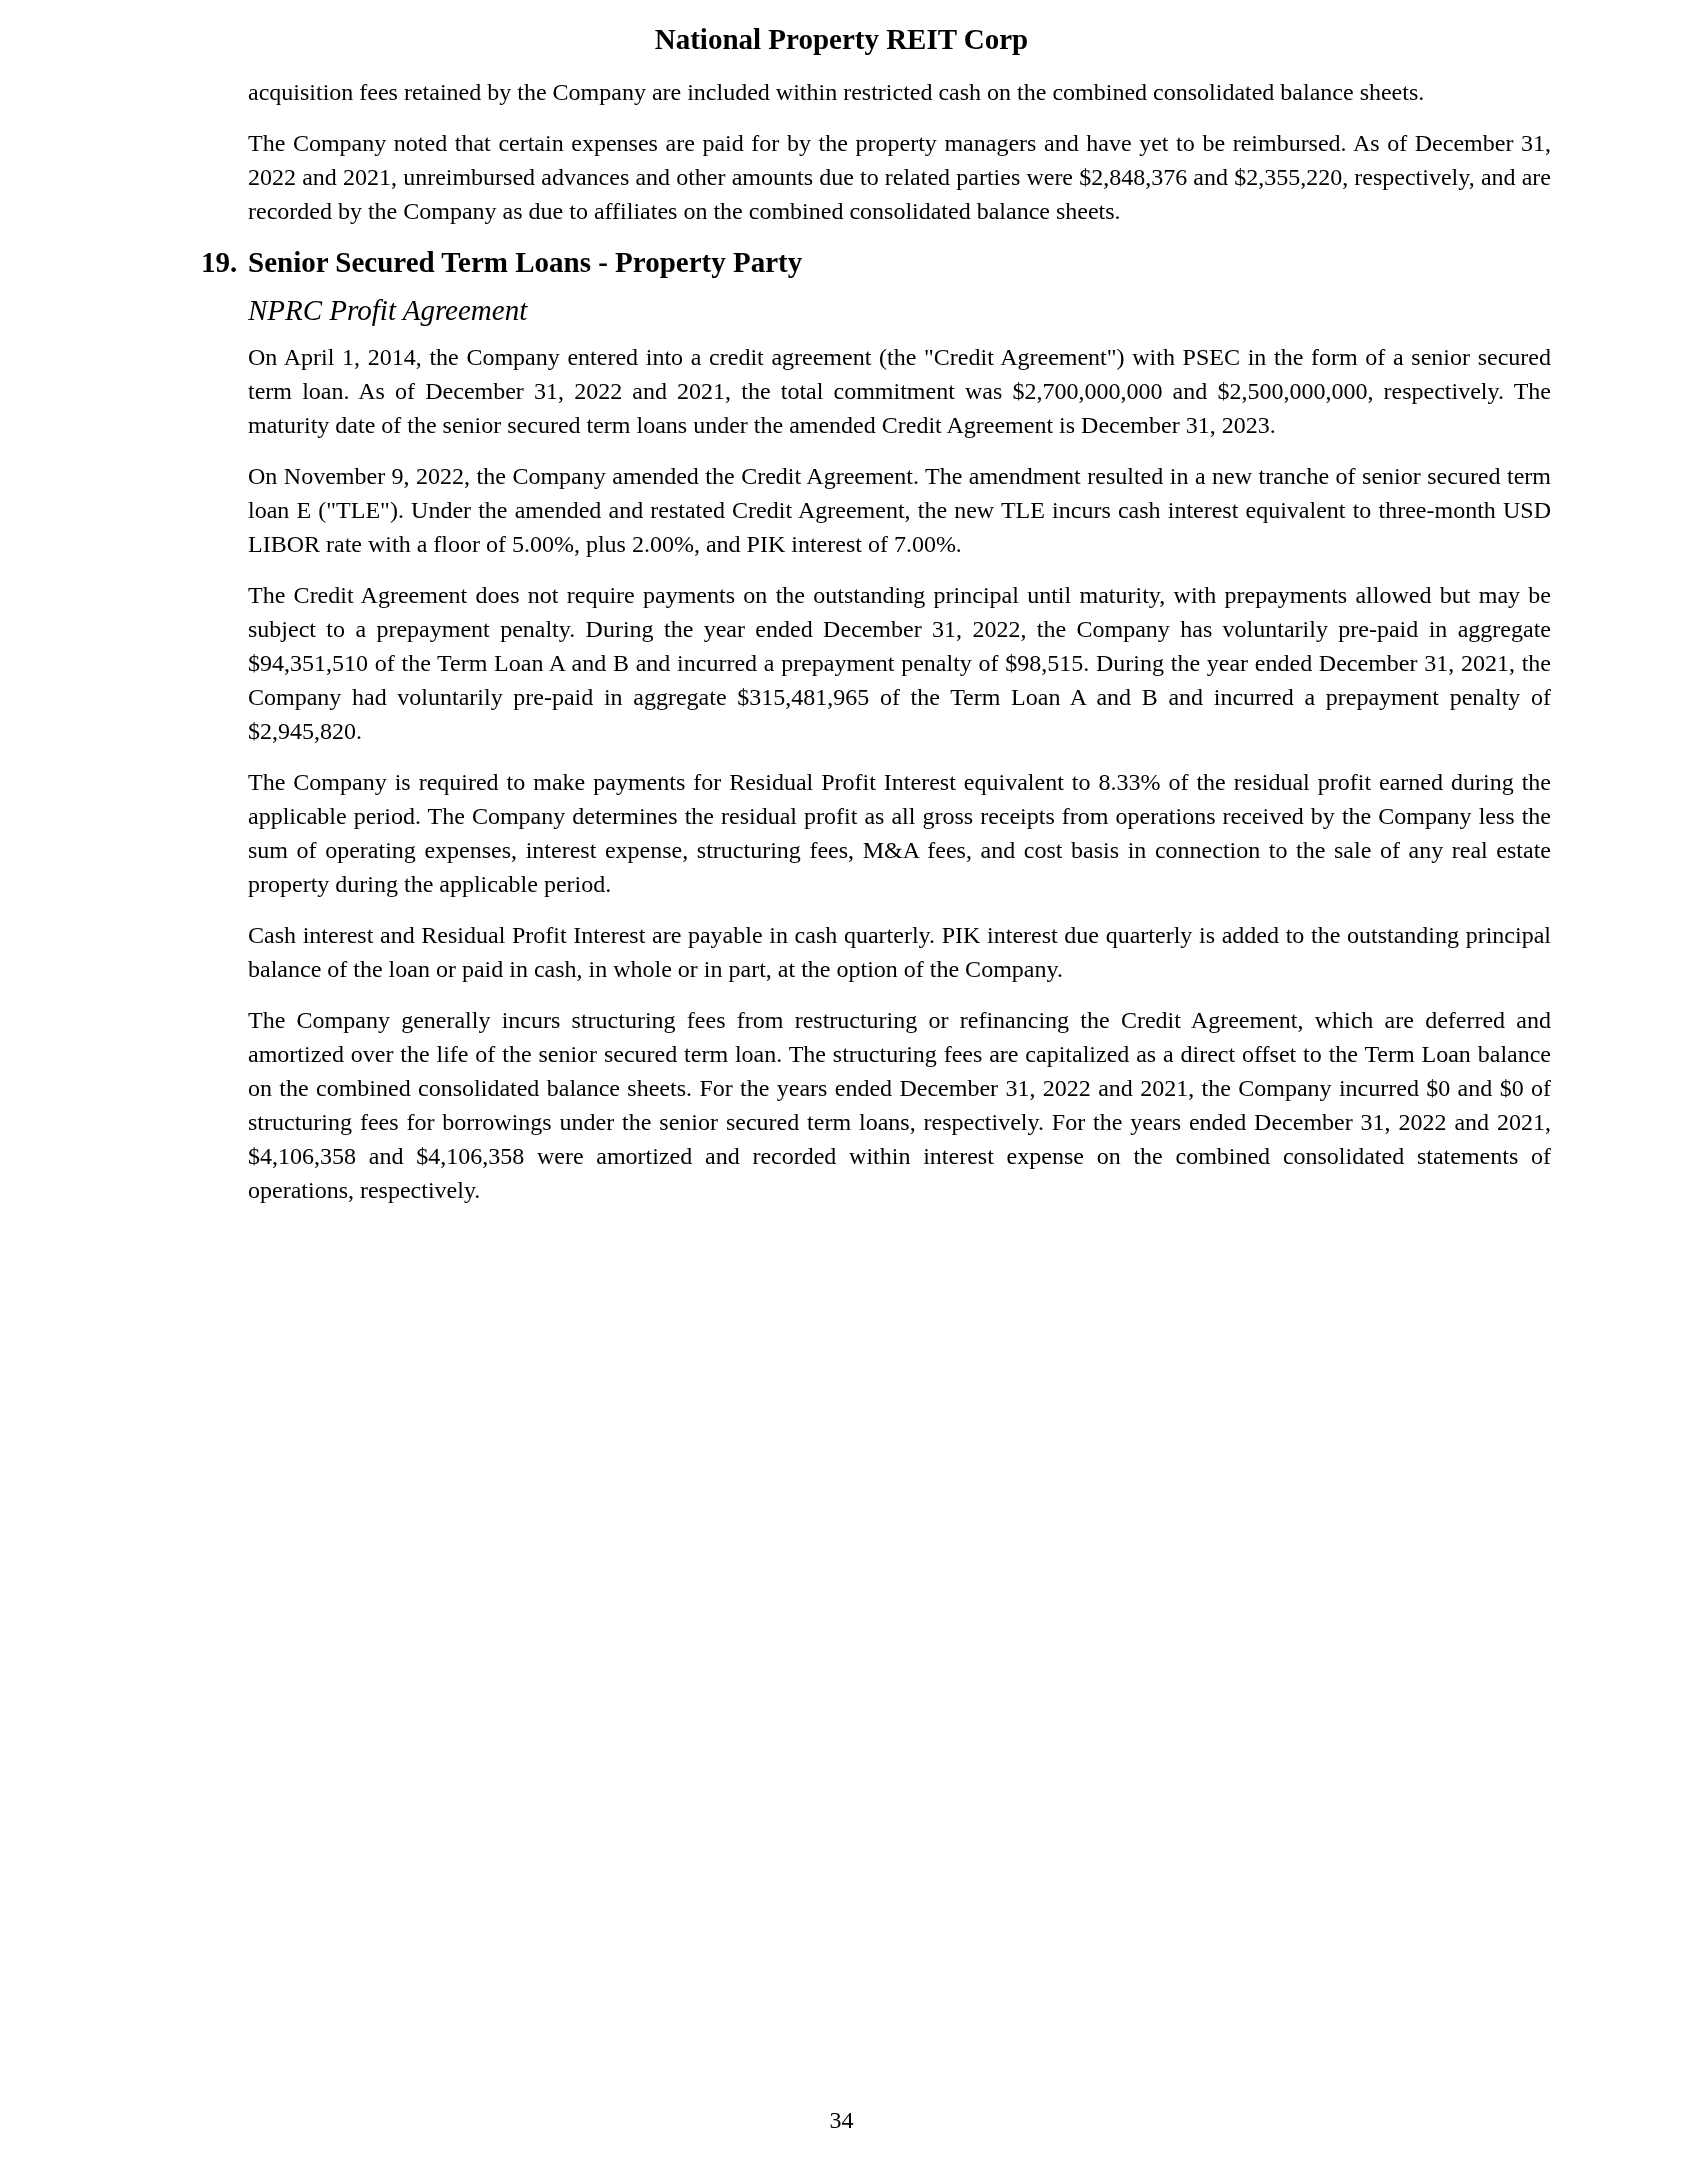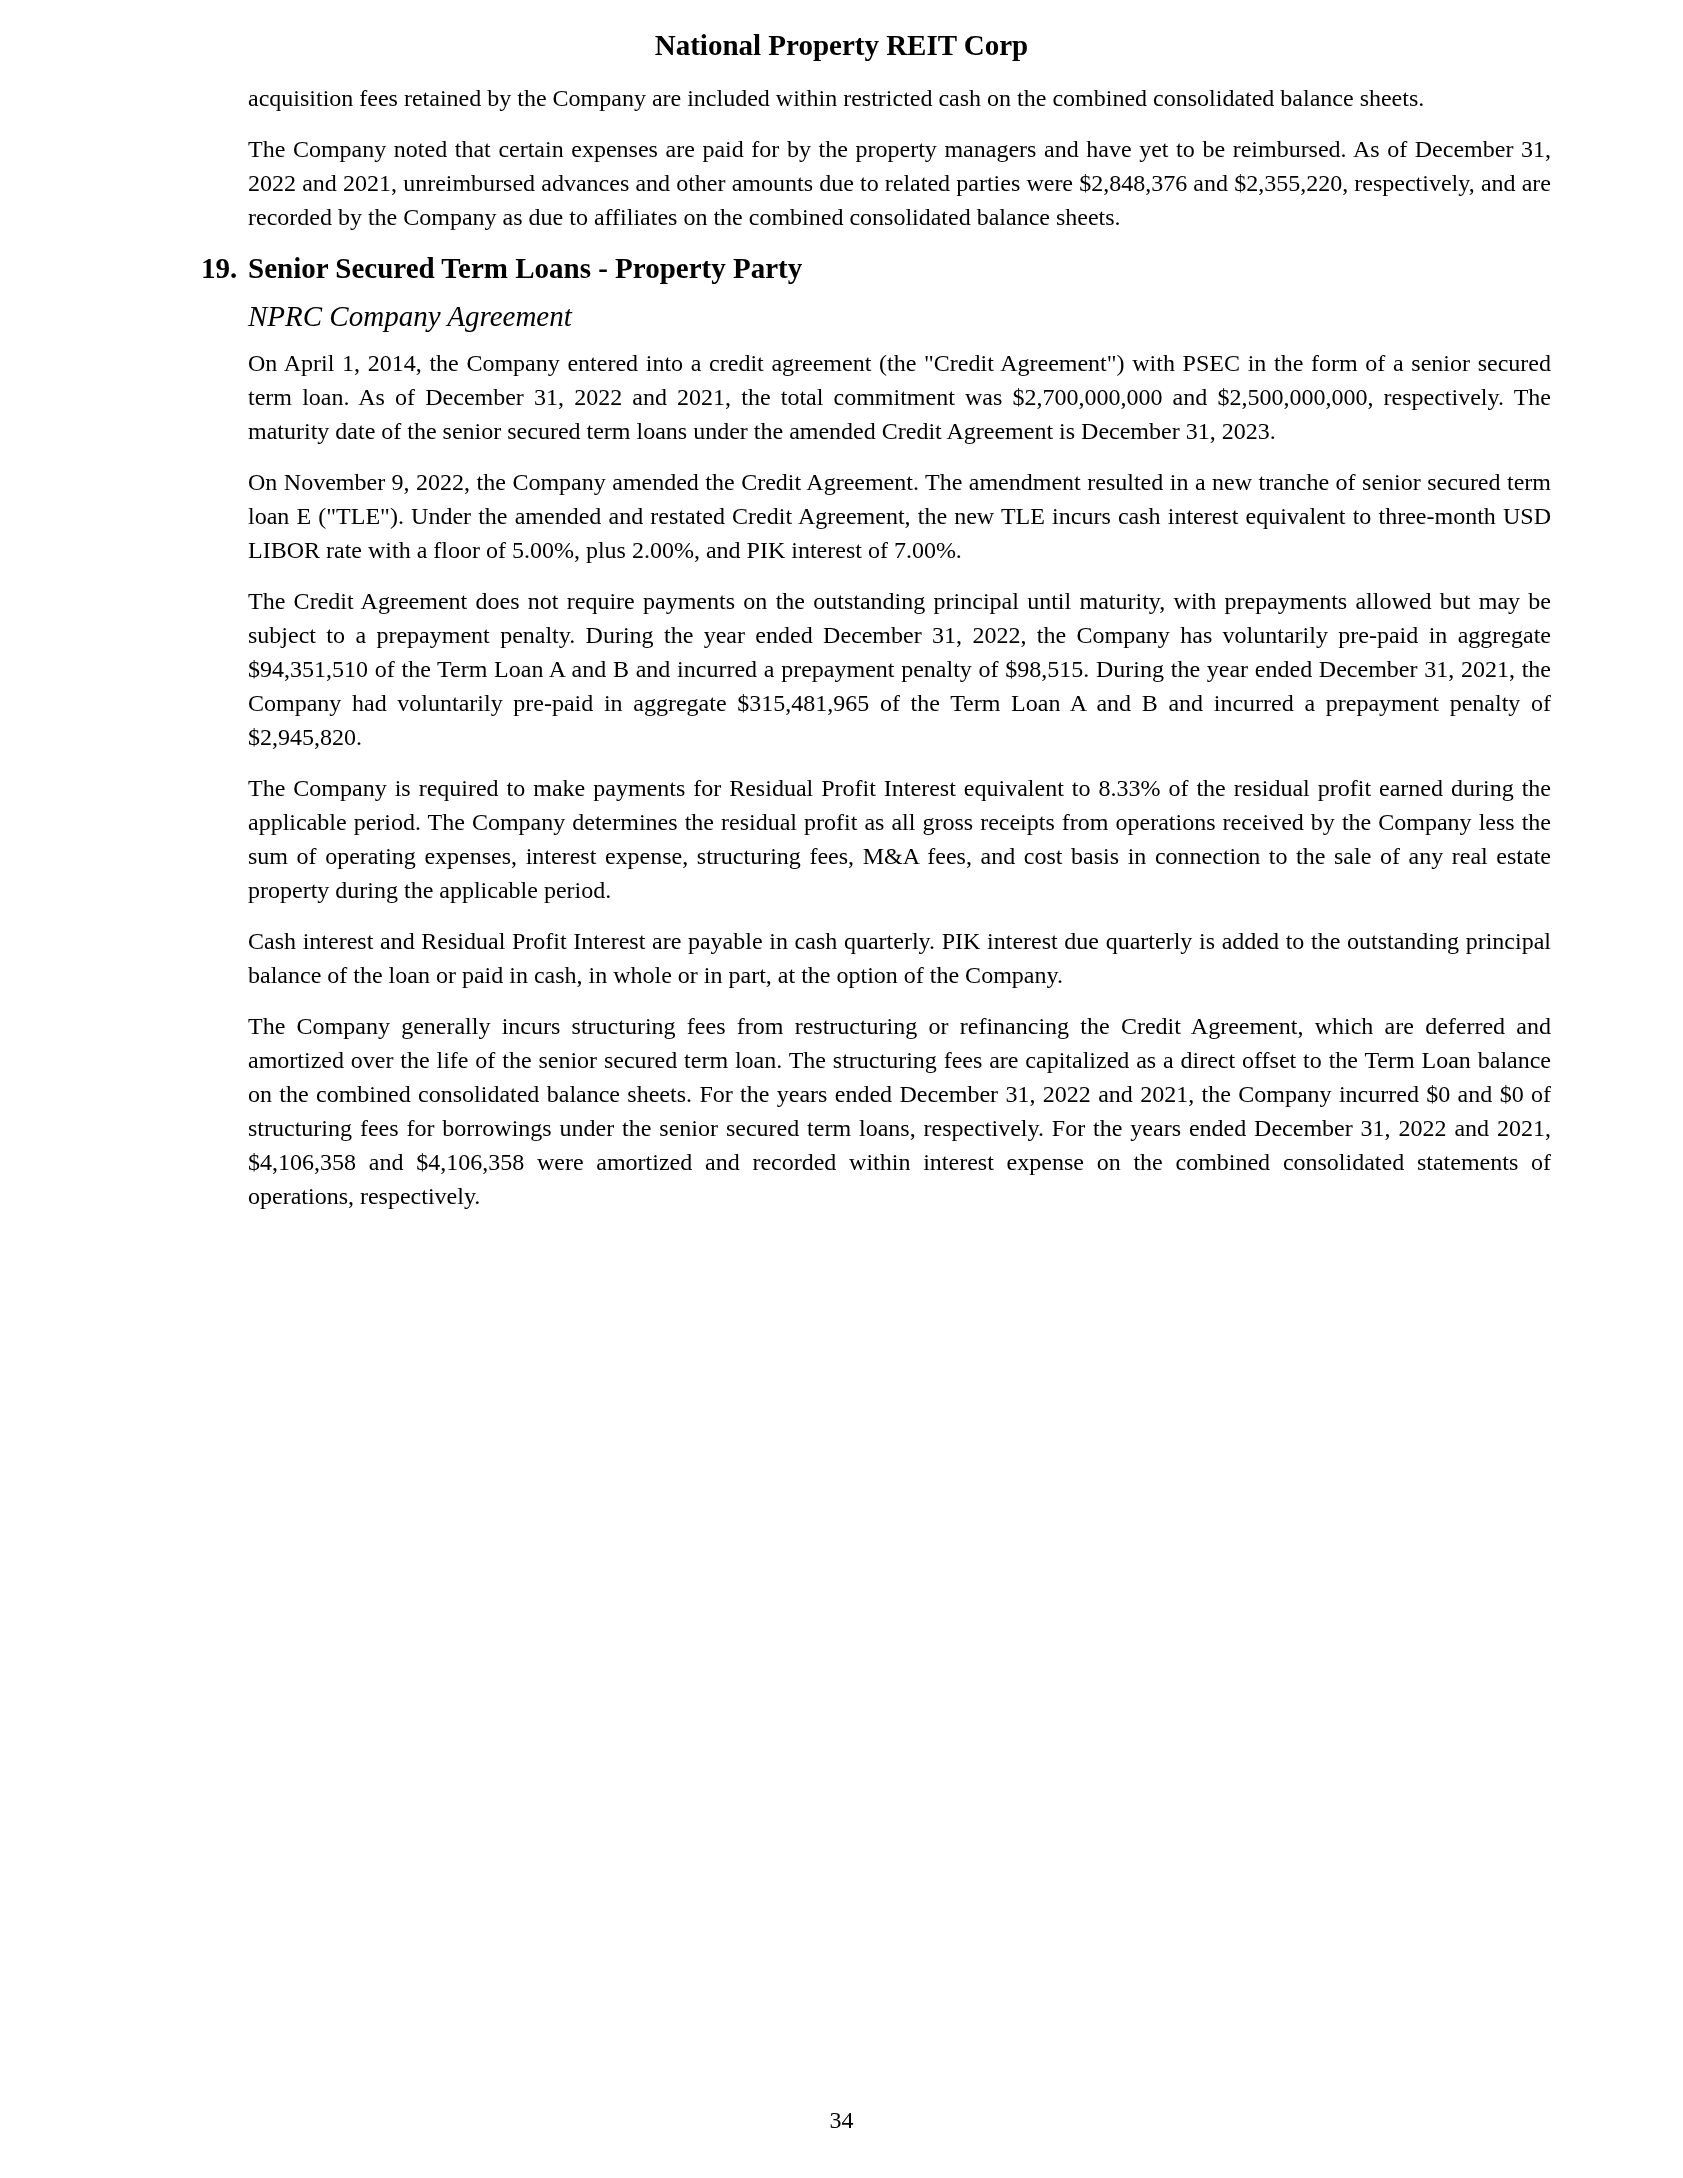--- a/index.html
+++ b/index.html
@@ -10,21 +10,21 @@
   .page {
     position: relative;
     width: 1683px;
     height: 2178px;
     background: #ffffff;
     color: #000000;
     font-family: "Liberation Serif", serif;
     overflow: hidden;
   }
   .doc-header {
-    padding-top: 26px;
+    padding-top: 20px;
     text-align: center;
     font-weight: bold;
     font-size: 29px;
     line-height: 38px;
   }
   .doc-body {
     margin: 17px 132px 0 248px;
   }
   .para {
     font-size: 24px;
@@ -73,21 +73,21 @@
 
     <p class="para">acquisition fees retained by the Company are included within restricted cash on the combined consolidated balance sheets.</p>
 
     <p class="para">The Company noted that certain expenses are paid for by the property managers and have yet to be reimbursed. As of December 31, 2022 and 2021, unreimbursed advances and other amounts due to related parties were $2,848,376 and $2,355,220, respectively, and are recorded by the Company as due to affiliates on the combined consolidated balance sheets.</p>
 
     <div class="section-heading">
       <span class="section-number">19.</span>
       <span class="section-title">Senior Secured Term Loans - Property Party</span>
     </div>
 
-    <p class="subsection-title">NPRC Company Agreement</p>
+    <p class="subsection-title">NPRC Profit Agreement</p>
 
     <p class="para">On April 1, 2014, the Company entered into a credit agreement (the "Credit Agreement") with PSEC in the form of a senior secured term loan. As of December 31, 2022 and 2021, the total commitment was $2,700,000,000 and $2,500,000,000, respectively. The maturity date of the senior secured term loans under the amended Credit Agreement is December 31, 2023.</p>
 
     <p class="para">On November 9, 2022, the Company amended the Credit Agreement. The amendment resulted in a new tranche of senior secured term loan E ("TLE"). Under the amended and restated Credit Agreement, the new TLE incurs cash interest equivalent to three-month USD LIBOR rate with a floor of 5.00%, plus 2.00%, and PIK interest of 7.00%.</p>
 
     <p class="para">The Credit Agreement does not require payments on the outstanding principal until maturity, with prepayments allowed but may be subject to a prepayment penalty. During the year ended December 31, 2022, the Company has voluntarily pre-paid in aggregate $94,351,510 of the Term Loan A and B and incurred a prepayment penalty of $98,515. During the year ended December 31, 2021, the Company had voluntarily pre-paid in aggregate $315,481,965 of the Term Loan A and B and incurred a prepayment penalty of $2,945,820.</p>
 
     <p class="para">The Company is required to make payments for Residual Profit Interest equivalent to 8.33% of the residual profit earned during the applicable period. The Company determines the residual profit as all gross receipts from operations received by the Company less the sum of operating expenses, interest expense, structuring fees, M&amp;A fees, and cost basis in connection to the sale of any real estate property during the applicable period.</p>
 
     <p class="para">Cash interest and Residual Profit Interest are payable in cash quarterly. PIK interest due quarterly is added to the outstanding principal balance of the loan or paid in cash, in whole or in part, at the option of the Company.</p>

